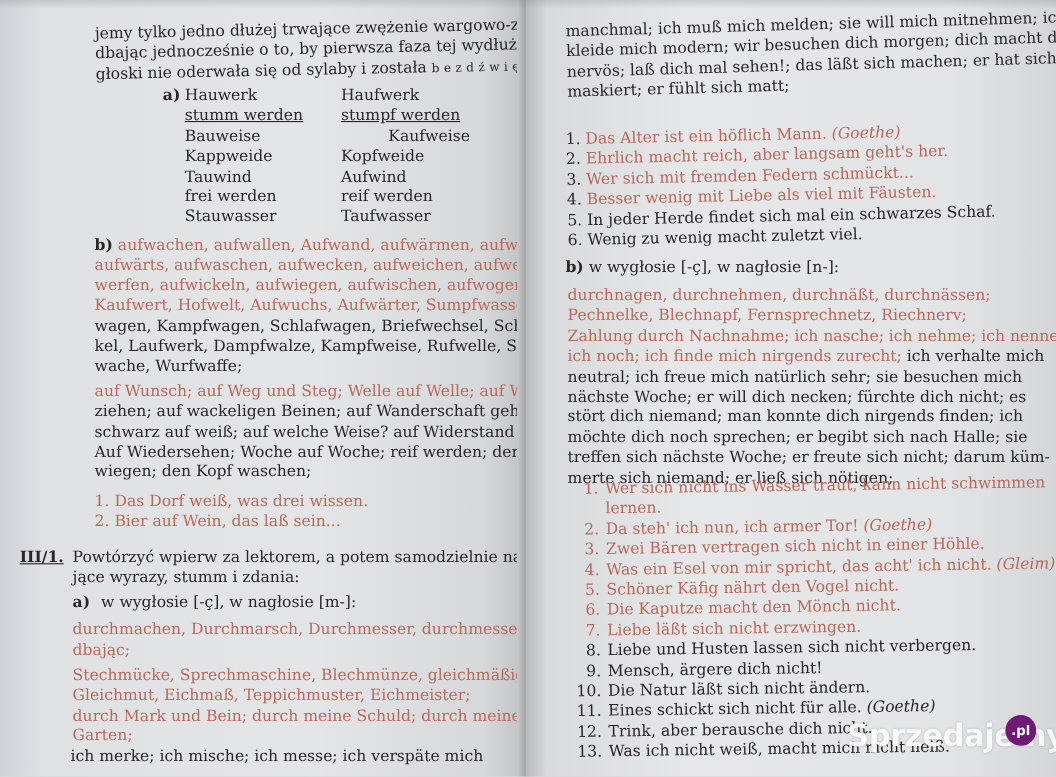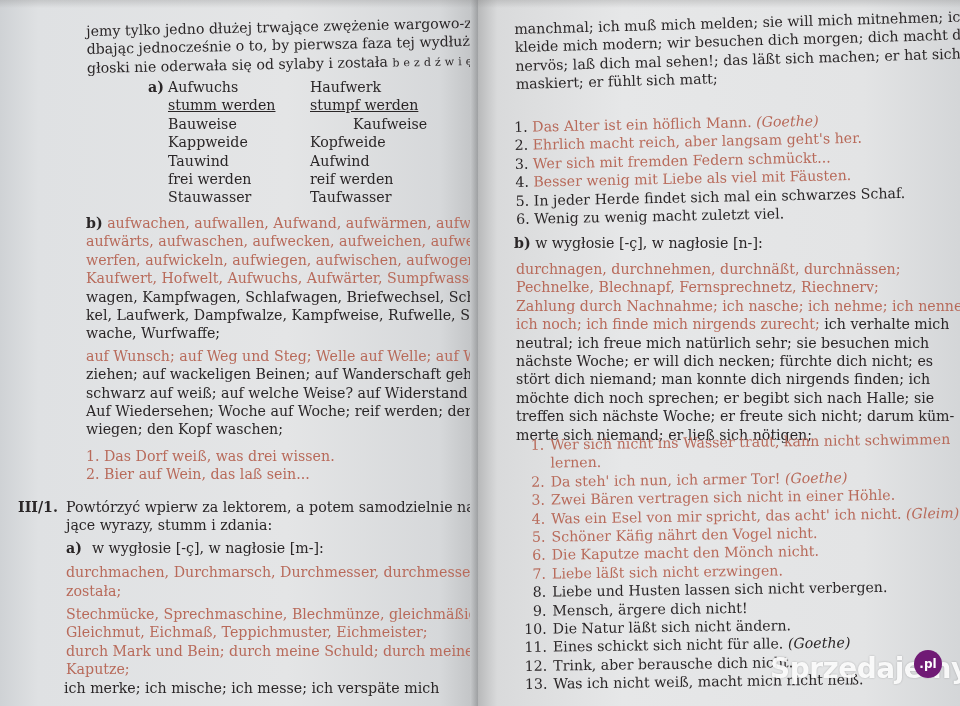--- a/index.html
+++ b/index.html
@@ -61,21 +61,21 @@
 
   <div class="text blk" style="left:86px;top:22px;transform:rotate(-1.2deg);transform-origin:left top;">
     <div>jemy tylko jedno dłużej trwające zwężenie wargowo-zębowe</div>
     <div>dbając jednocześnie o to, by pierwsza faza tej wydłużonej spół-</div>
     <div><span>głoski nie oderwała się od sylaby i została</span> <span class="spaced sm">bezdźwięczna</span></div>
   </div>
 
   <div class="text blk" style="left:150px;top:78px;">
     <div class="pair">
       <span style="position:absolute;left:-2px;" class="label">a)</span>
-      <span class="c1" style="margin-left:18px;">Aufwuchs</span>
+      <span class="c1" style="margin-left:18px;">Hauwerk</span>
       <span>Haufwerk</span>
     </div>
     <div class="pair" style="margin-left:18px;text-decoration:underline;">
         <span class="c1">stumm werden</span>
         <span>stumpf werden</span>
       </div>
     <div class="pair" style="margin-left:18px;gap:43px;">
         <span class="c1">Bauweise</span>
         <span>Kaufweise</span>
       </div>
@@ -110,31 +110,31 @@
     <div class="blk">ziehen; auf wackeligen Beinen; auf Wanderschaft gehen;</div>
     <div class="blk">schwarz auf weiß; auf welche Weise? auf Widerstand stoßen;</div>
     <div class="blk">Auf Wiedersehen; Woche auf Woche; reif werden; den Kopf</div>
     <div class="blk">wiegen; den Kopf waschen;</div>
     <div style="height:8px;"></div>
     <div class="red"><span class="num">1.</span><span>Das Dorf weiß, was drei wissen.</span></div>
     <div class="red"><span class="num">2.</span><span>Bier auf Wein, das laß sein...</span></div>
   </div>
 
   <div class="text blk" style="left:18px;top:498px;">
-    <div><span class="b" style="display:inline-block;width:48px;">III/1.</span><span>Powtórzyć wpierw za lektorem, a potem samodzielnie następu-</span></div>
+    <div><span class="b" style="display:inline-block;width:48px;text-decoration:underline;">III/1.</span><span>Powtórzyć wpierw za lektorem, a potem samodzielnie następu-</span></div>
     <div style="margin-left:48px;">jące wyrazy, stumm i zdania:</div>
     <div style="margin-left:48px;margin-top:4px;"><span class="b" style="margin-right:10px;">a)</span><span>w wygłosie [-ç], w nagłosie [m-]:</span></div>
     <div style="height:6px;"></div>
     <div class="red" style="margin-left:48px;">durchmachen, Durchmarsch, Durchmesser, durchmessen, durch-</div>
-    <div class="red" style="margin-left:48px;">została;</div>
+    <div class="red" style="margin-left:48px;">dbając;</div>
     <div style="height:5px;"></div>
     <div class="red" style="margin-left:48px;">Stechmücke, Sprechmaschine, Blechmünze, gleichmäßig,</div>
     <div class="red" style="margin-left:48px;">Gleichmut, Eichmaß, Teppichmuster, Eichmeister;</div>
     <div class="red" style="margin-left:48px;">durch Mark und Bein; durch meine Schuld; durch meinen</div>
-    <div class="red" style="margin-left:48px;">Kaputze;</div>
+    <div class="red" style="margin-left:48px;">Garten;</div>
     <div class="blk" style="margin-left:46px;">ich merke; ich mische; ich messe; ich verspäte mich</div>
   </div>
 </div>
 
 <div class="gutter"></div>
 
 <div class="page page-right">
   <div class="text blk" style="left:36px;top:20px;transform:rotate(-1.6deg);transform-origin:left top;">
     <div>manchmal; ich muß mich melden; sie will mich mitnehmen; ich</div>
     <div>kleide mich modern; wir besuchen dich morgen; dich macht das</div>

